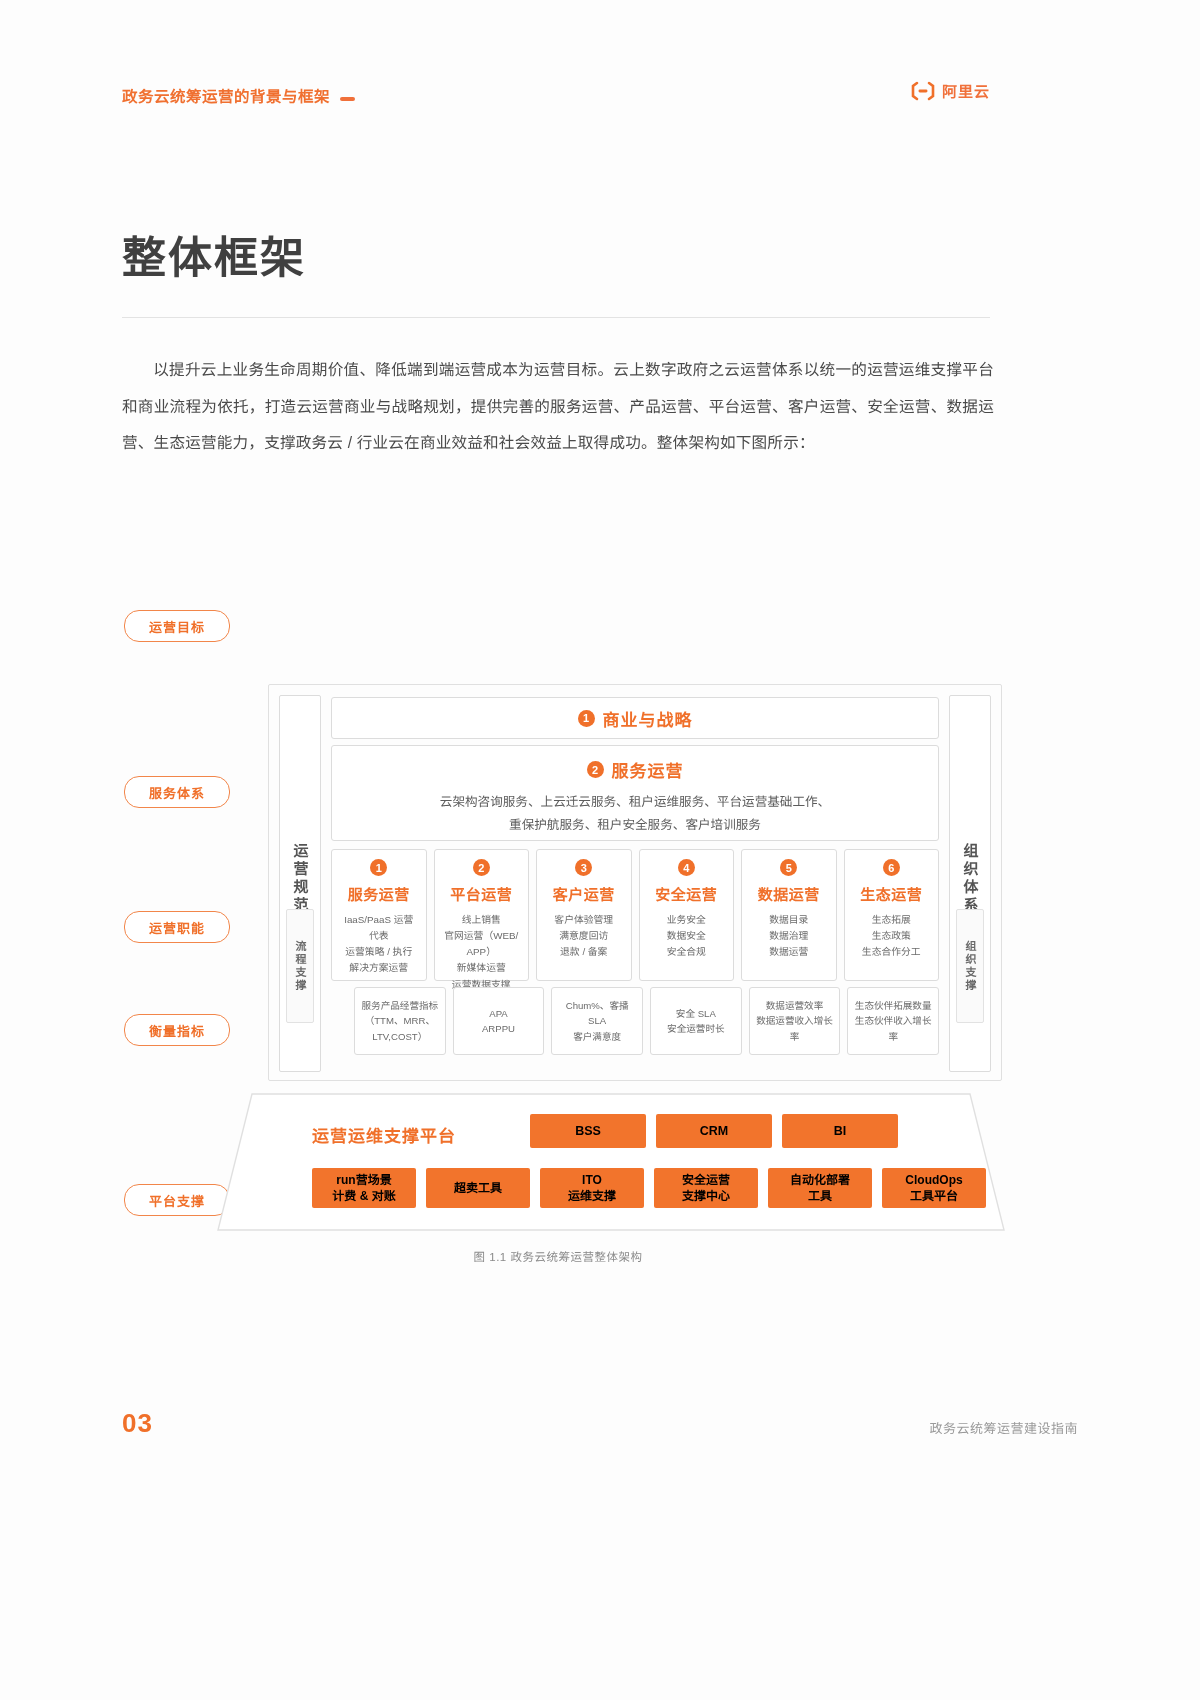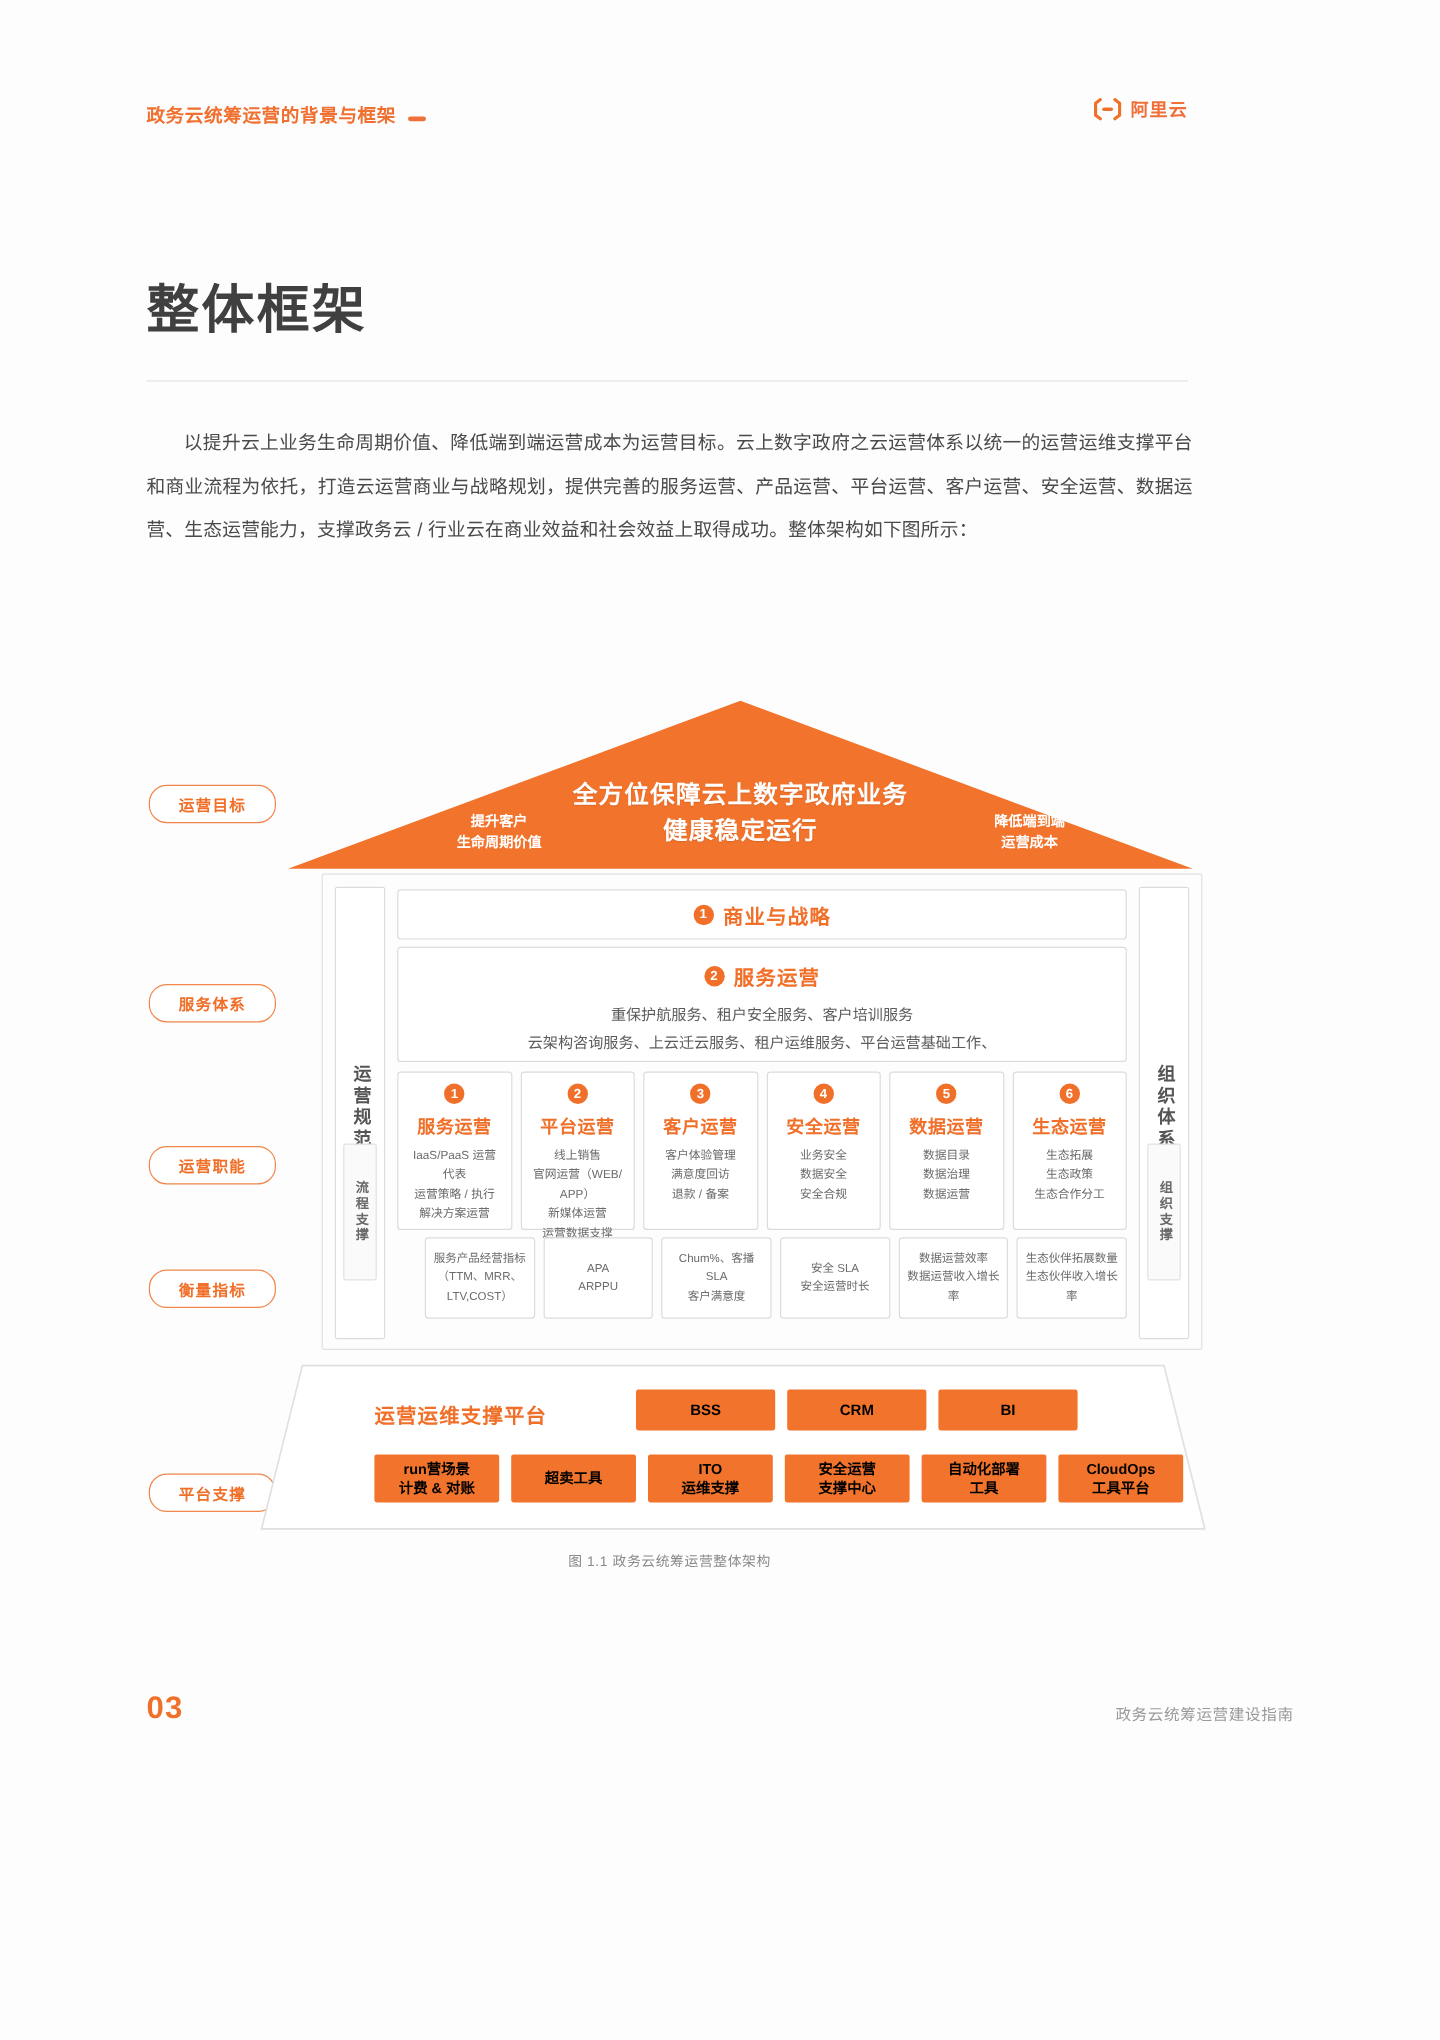--- a/index.html
+++ b/index.html
@@ -48,21 +48,21 @@
   
   .body-copy{
     position:absolute;left:122px;top:352px;width:872px;
     font-size:15.6px;line-height:2.35;color:#4a4a4a;
     text-align:justify;text-indent:2em;
     letter-spacing:.2px;
   }
 
   
   .diagram{
-    position:absolute;left:118px;top:580px;width:880px;height:730px;
+    position:absolute;left:118px;top:536px;width:880px;height:730px;
   }
 
   
   .pill{
     position:absolute;left:6px;width:104px;height:30px;
     border:1px solid #f2864a;border-radius:15px;
     color:#f0702a;font-size:13px;font-weight:700;
     display:flex;align-items:center;justify-content:center;
     background:#fff;letter-spacing:1px;
   }
@@ -238,37 +238,20 @@
   <div class="body-copy">以提升云上业务生命周期价值、降低端到端运营成本为运营目标。云上数字政府之云运营体系以统一的运营运维支撑平台和商业流程为依托，打造云运营商业与战略规划，提供完善的服务运营、产品运营、平台运营、客户运营、安全运营、数据运营、生态运营能力，支撑政务云 / 行业云在商业效益和社会效益上取得成功。整体架构如下图所示：</div>
 
   <div class="diagram">
 
     <div class="pill pill-goal">运营目标</div>
     <div class="pill pill-service">服务体系</div>
     <div class="pill pill-func">运营职能</div>
     <div class="pill pill-metric">衡量指标</div>
     <div class="pill pill-platform">平台支撑</div>
 
-    <div class="roof">
-      <svg width="762" height="148" viewBox="0 0 762 148">
-        <polygon points="381,4 758,144 4,144" fill="#f2742c"></polygon>
-      </svg>
-      <div class="roof-main">
-        <div>全方位保障云上数字政府业务</div>
-        <div>健康稳定运行</div>
-      </div>
-      <div class="roof-left">
-        <div>提升客户</div>
-        <div>生命周期价值</div>
-      </div>
-      <div class="roof-right">
-        <div>降低端到端</div>
-        <div>运营成本</div>
-      </div>
-    </div>
 
     <div class="body-frame">
 
       <div class="side side-left">
         <span class="side-title">运营规范</span>
         <div class="side-inner">
           <span class="side-sub">流程支撑</span>
         </div>
       </div>
 
@@ -283,22 +266,22 @@
         <span class="num-badge">1</span>
         <span class="blk-title">商业与战略</span>
       </div>
 
       <div class="service">
         <div class="svc-head">
           <span class="num-badge">2</span>
           <span class="blk-title">服务运营</span>
         </div>
         <div class="svc-lines">
+          <div>云架构咨询服务、上云迁云服务、租户运维服务、平台运营基础工作、</div>
           <div>重保护航服务、租户安全服务、客户培训服务</div>
-          <div>云架构咨询服务、上云迁云服务、租户运维服务、平台运营基础工作、</div>
         </div>
       </div>
 
       <div class="cols" id="colsHost">
           <div class="col">
             <span class="num-badge">1</span>
             <div class="col-title">服务运营</div>
             <div class="col-items">IaaS/PaaS 运营<br>代表<br>运营策略 / 执行<br>解决方案运营</div>
           </div>
           <div class="col">

